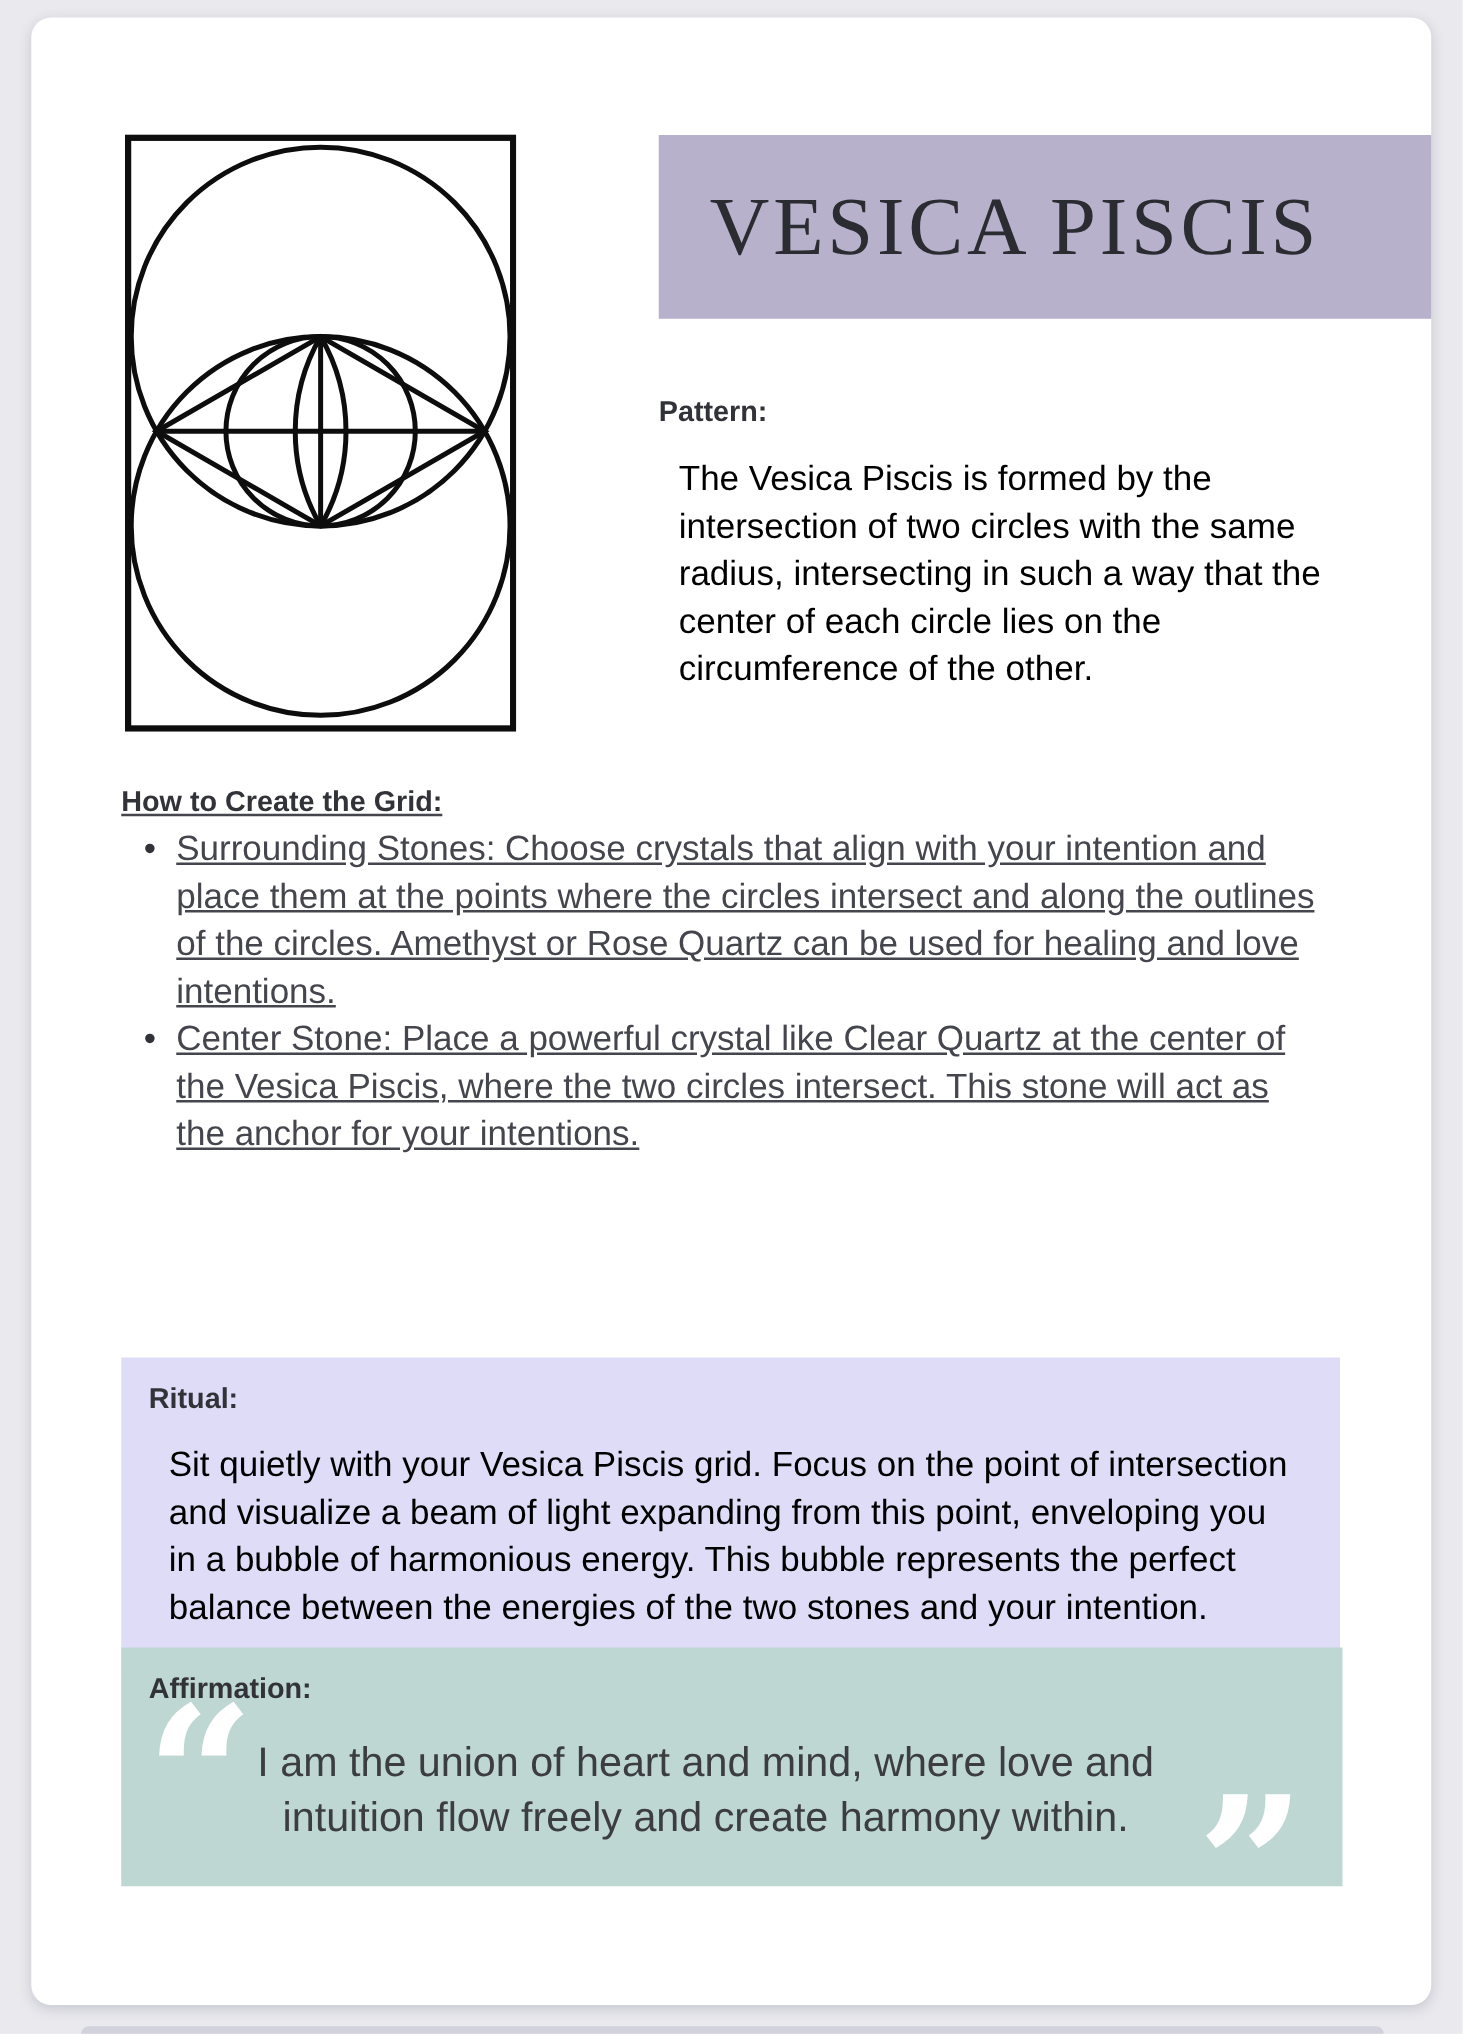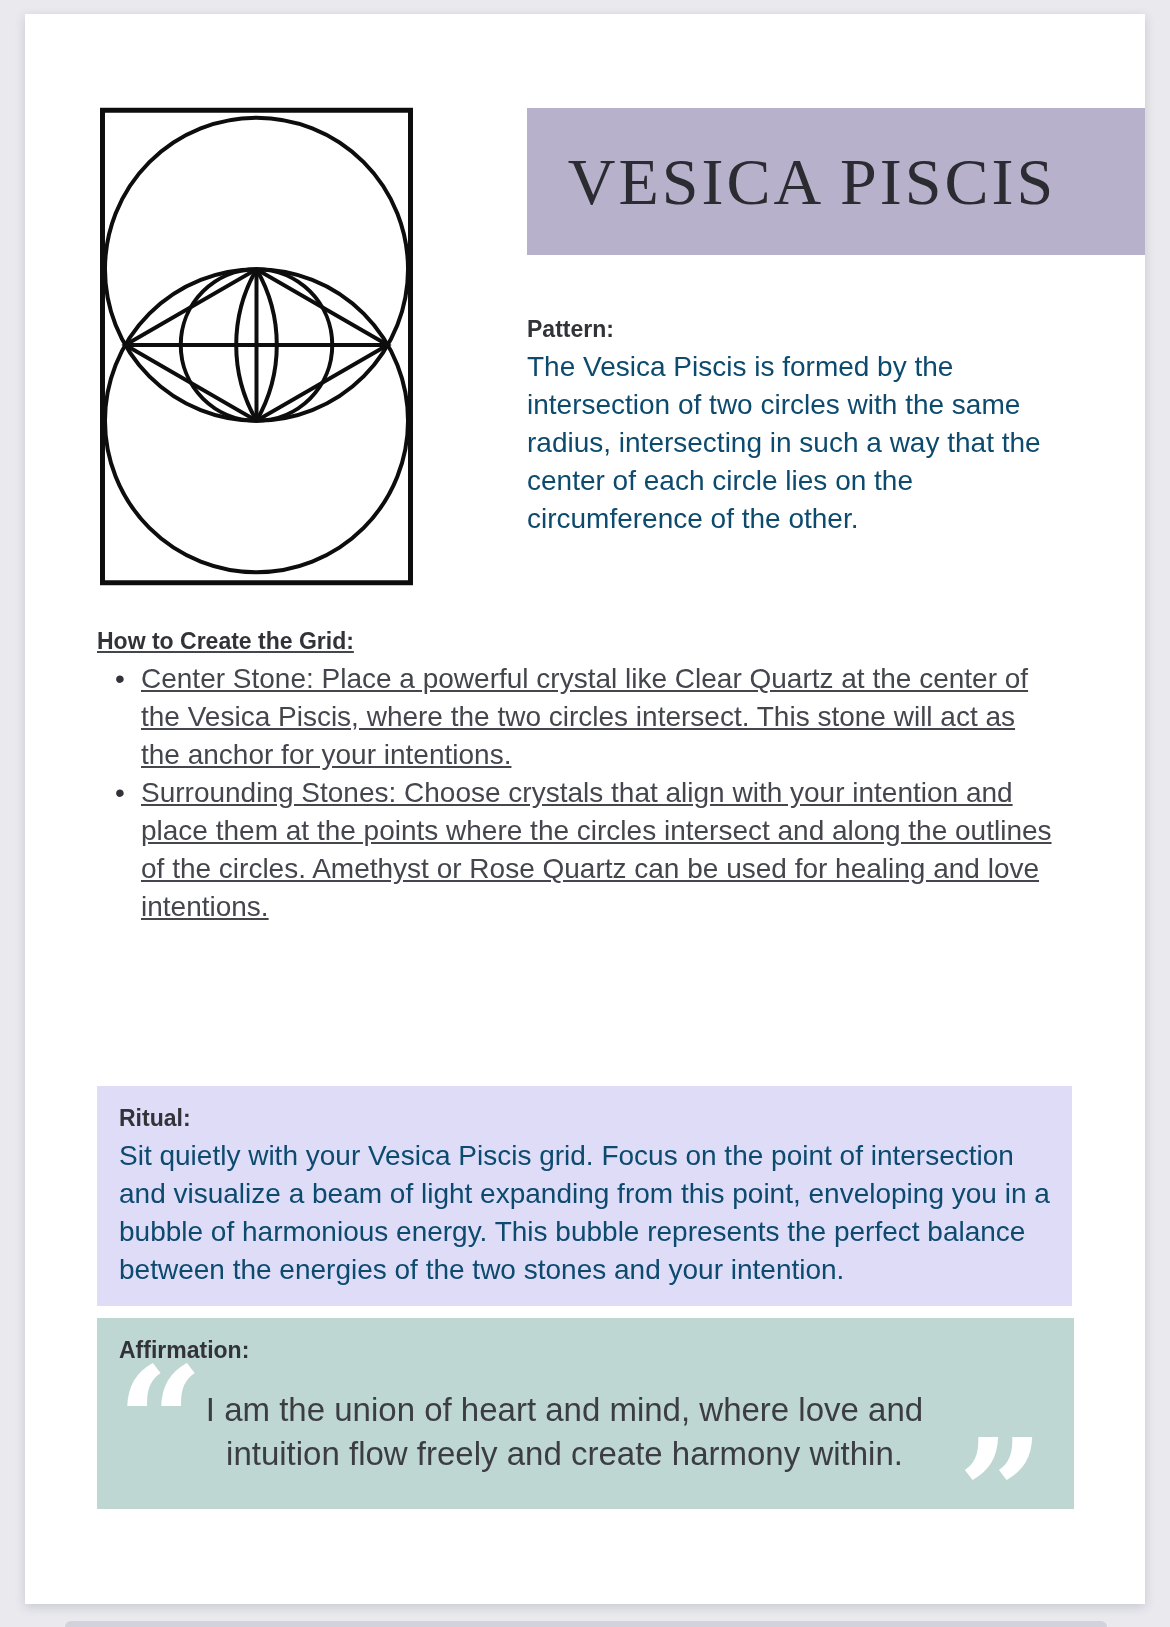--- a/index.html
+++ b/index.html
@@ -8,20 +8,21 @@
     background:#e9e9ee;
     font-family:"Liberation Sans",sans-serif;
     position:relative;overflow:hidden;
     color:#45464d;
   }
   .page{
     position:absolute;left:25px;top:14px;
     width:1120px;height:1590px;
     background:#ffffff;
     box-shadow:0 3px 10px rgba(70,70,95,.20);
+    border-radius:16px;
   }
   
   .diagram{
     position:absolute;left:75px;top:93px;
     width:313px;height:479px;
   }
   .diagram svg{display:block;width:100%;height:100%;}
   
   .banner{
     position:absolute;left:502px;top:94px;width:618px;height:147px;
@@ -33,21 +34,21 @@
     margin:0;padding-right:48px;
     font-family:"Liberation Serif","DejaVu Serif",serif;
     font-weight:400;font-size:66px;letter-spacing:3px;
     color:#2b2b32;white-space:nowrap;
   }
   
   .pattern{position:absolute;left:502px;top:296px;width:556px;}
   .sec-head{
     font-weight:bold;font-size:23px;line-height:38px;color:#323339;margin:0;
   }
-  .body-text{font-size:28px;line-height:38px;color:#0c4a6e;margin:0;}
+  .body-text{font-size:28px;line-height:38px;color:#000000;margin:16px;}
   .howto{position:absolute;left:72px;top:608px;width:962px;text-decoration:underline;}
   .howto ul{margin:0;padding:0 0 0 18px;list-style:none;}
   .howto li{
     position:relative;padding-left:26px;
     font-size:28px;line-height:38px;color:#45464d;
   }
   .howto li::before{
     content:"\2022";position:absolute;left:0;top:0;
     color:#323339;font-size:28px;line-height:38px;
   }
@@ -108,22 +109,22 @@
   </div>
 
   <div class="pattern">
     <p class="sec-head">Pattern:</p>
     <p class="body-text">The Vesica Piscis is formed by the intersection of two circles with the same radius, intersecting in such a way that the center of each circle lies on the circumference of the other.</p>
   </div>
 
   <div class="howto">
     <p class="sec-head">How to Create the Grid:</p>
     <ul>
+      <li>Surrounding Stones: Choose crystals that align with your intention and place them at the points where the circles intersect and along the outlines of the circles. Amethyst or Rose Quartz can be used for healing and love intentions.</li>
       <li>Center Stone: Place a powerful crystal like Clear Quartz at the center of the Vesica Piscis, where the two circles intersect. This stone will act as the anchor for your intentions.</li>
-      <li>Surrounding Stones: Choose crystals that align with your intention and place them at the points where the circles intersect and along the outlines of the circles. Amethyst or Rose Quartz can be used for healing and love intentions.</li>
     </ul>
   </div>
 
   <div class="ritual">
     <p class="sec-head">Ritual:</p>
     <p class="body-text">Sit quietly with your Vesica Piscis grid. Focus on the point of intersection and visualize a beam of light expanding from this point, enveloping you in a bubble of harmonious energy. This bubble represents the perfect balance between the energies of the two stones and your intention.</p>
   </div>
 
   <div class="affirm">
     <p class="sec-head">Affirmation:</p>

